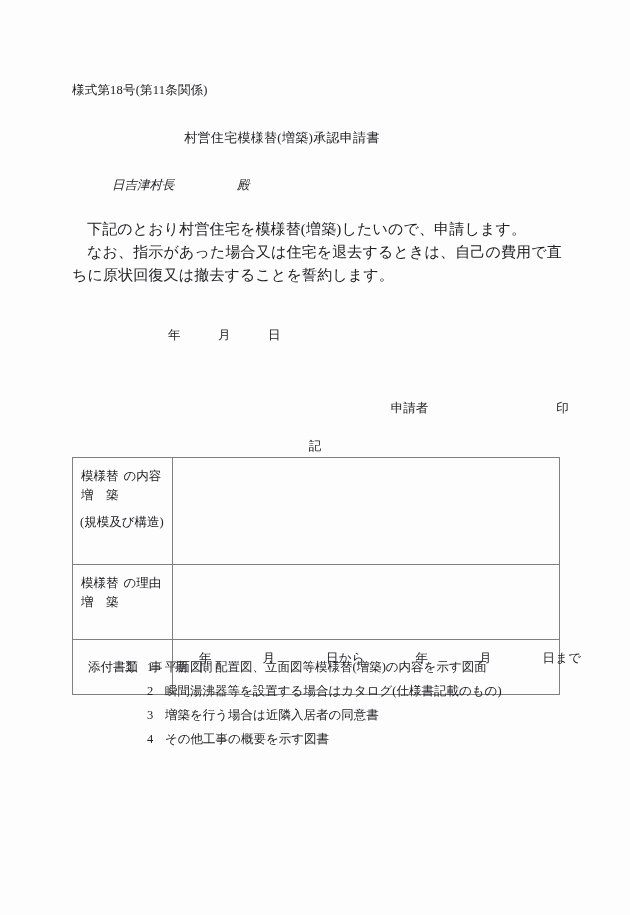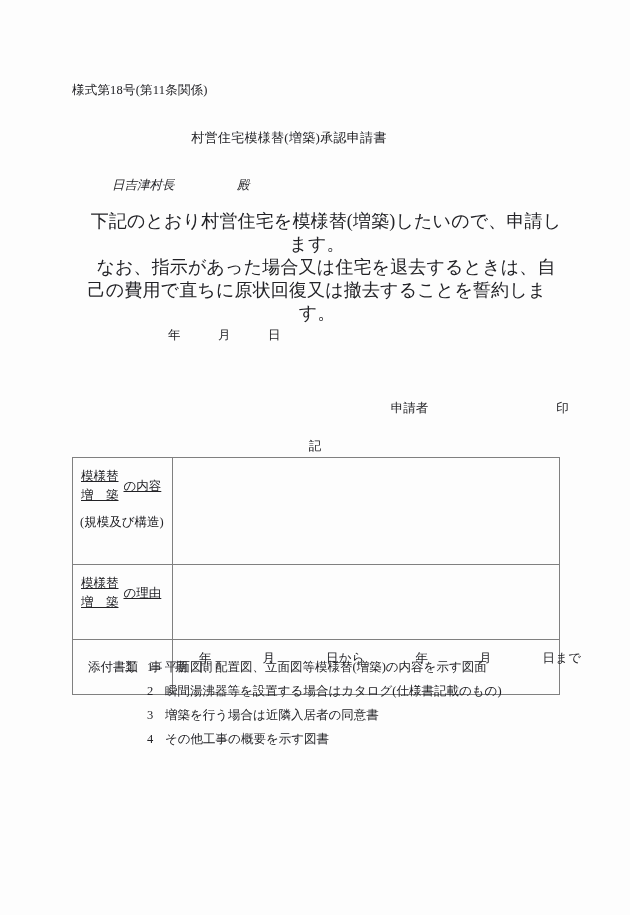--- a/index.html
+++ b/index.html
@@ -30,21 +30,21 @@
     left: 72px;
     top: 82px;
     font-size: 12.5px;
     letter-spacing: 0.2px;
     white-space: nowrap;
   }
 
   
   .doc-title {
     position: absolute;
-    left: 11px;
+    left: 4px;
     top: 129px;
     width: 556px;
     text-align: center;
     font-size: 13px;
     letter-spacing: 0.3px;
     white-space: nowrap;
   }
 
   
   .addressee {
@@ -53,25 +53,24 @@
     top: 177px;
     font-size: 12.5px;
     white-space: pre;
     font-style: italic;
   }
 
   
   .body-block {
     position: absolute;
     left: 72px;
-    top: 210px;
+    top: 218px;
     width: 490px;
-    font-size: 18px;
+    font-size: 15px;
     line-height: 23px;
-    text-align: center;
   }
   .body-block p {
     margin: 0;
     text-indent: 1em;
     white-space: normal;
     letter-spacing: 0.15px;
   }
 
   
   .date-line {
@@ -127,24 +126,23 @@
   .form-table td.value-cell {
     width: 386px;
   }
   .row-content td { height: 88px; }
   .row-reason  td { height: 56px; }
   .row-period  td { height: 36px; }
 
   
   .label-stack {
     display: flex;
-    align-items: center;
+    align-items: flex-start;
     padding-left: 8px;
     line-height: 19px;
-    text-decoration: underline;
   }
   .stack-pair {
     display: inline-block;
   }
   .stack-pair span {
     display: block;
     white-space: pre;
   }
   .label-suffix {
     padding-left: 5px;

